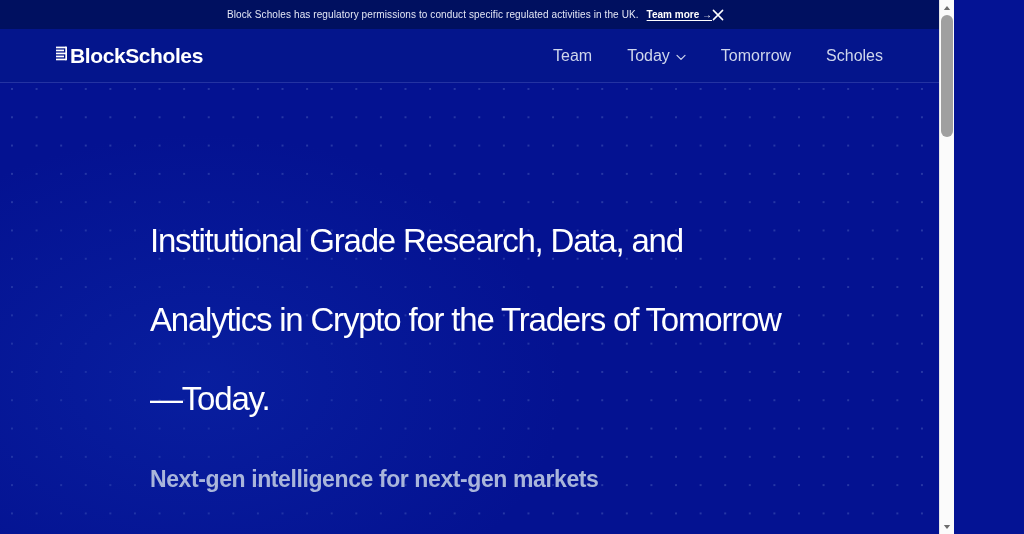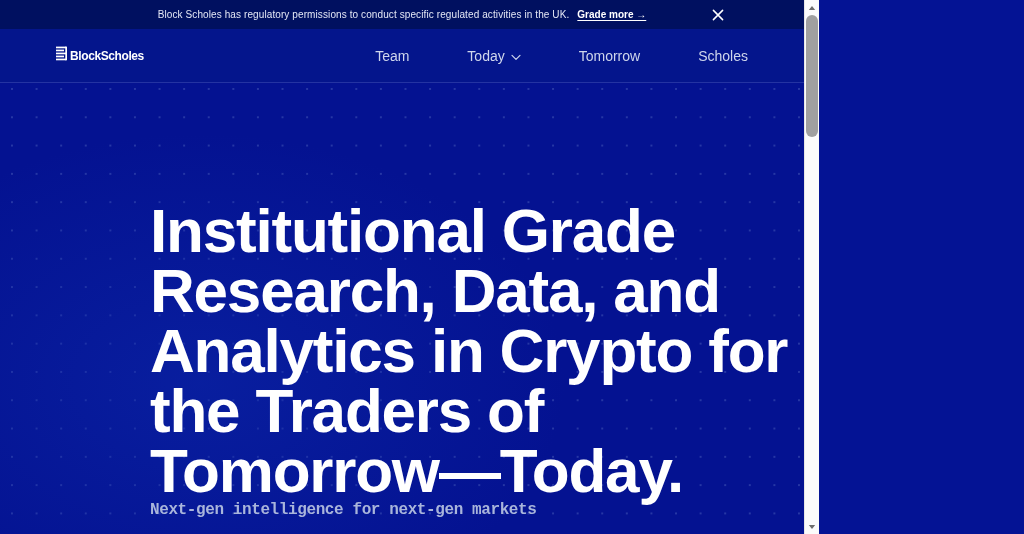--- a/index.html
+++ b/index.html
@@ -6,21 +6,21 @@
   * { margin:0; padding:0; box-sizing:border-box; }
   html, body { width:1024px; height:534px; overflow:hidden; }
   body {
     font-family:"Liberation Sans", sans-serif;
     background:#041394;
     -webkit-font-smoothing:antialiased;
   }
 
   #viewport {
     position:relative;
-    width:804px;
+    width:939px;
     height:534px;
     overflow:hidden;
     float:left;
   }
 
   
   #banner {
     position:relative;
     height:29px;
     background:#001060;
@@ -66,41 +66,40 @@
   }
   #logo {
     display:flex;
     align-items:center;
     gap:1px;
     cursor:pointer;
   }
   #logo-mark { display:block; margin-right:1px; }
   #logo-text {
     color:#ffffff;
-    font-size:12px;
+    font-size:21px;
     font-weight:bold;
     letter-spacing:-.4px;
   }
 
   #nav {
     margin-left:auto;
     display:flex;
     align-items:center;
     gap:35px;
     padding-right:56px;
   }
   .nav-item {
     display:flex;
     align-items:center;
     gap:6px;
     color:#cfd6ec;
-    font-size:14px;
-    cursor:pointer;
-    white-space:nowrap;
-    margin-left:23px;
+    font-size:16px;
+    cursor:pointer;
+    white-space:nowrap;
   }
   .chev { display:block; }
 
   
   #hero {
     position:relative;
     height:452px;
     background-color:#041291;
     background-image:
       radial-gradient(circle at 1px 1px, rgba(118,140,210,0.30) 1.1px, transparent 1.3px);
@@ -115,33 +114,33 @@
     width:760px; height:520px;
     background:radial-gradient(ellipse at center, rgba(12,40,170,0.55) 0%, rgba(4,18,145,0) 68%);
     pointer-events:none;
   }
   #hero-inner {
     position:relative;
     padding:118px 0 0 150px;
   }
   #headline {
     color:#ffffff;
-    font-size:62px;
-    line-height:60px;
-    font-weight:bold;
+    font-size:33px;
+    line-height:79px;
+    font-weight:normal;
     letter-spacing:-1.2px;
     max-width:640px;
   }
   #subhead {
+    margin-top:28px;
     color:#a9b5db;
-    font-size:16px;
+    font-size:23px;
     font-weight:bold;
     letter-spacing:-.4px;
     white-space:nowrap;
-    font-family:Liberation Mono, monospace;
   }
 
   
   #scrollbar {
     float:left;
     width:15px;
     height:534px;
     background:#fbfbfb;
     border-left:1px solid #e6e6e6;
     position:relative;
@@ -163,21 +162,21 @@
     cursor:pointer;
   }
 </style>
 </head>
 <body>
 
 <div id="viewport">
 
   <div id="banner">
     <span id="banner-text">Block Scholes has regulatory permissions to conduct specific regulated activities in the UK.</span>
-    <a id="banner-link">Grade more →</a>
+    <a id="banner-link">Team more →</a>
     <span id="banner-close">
       <svg width="16" height="16" viewBox="0 0 16 16" aria-hidden="true">
         <path d="M3.4 3.4 L12.6 12.6 M12.6 3.4 L3.4 12.6" stroke="#ffffff" stroke-width="1.5" stroke-linecap="round"></path>
       </svg>
     </span>
   </div>
 
   <div id="header">
 
     <div id="logo">

